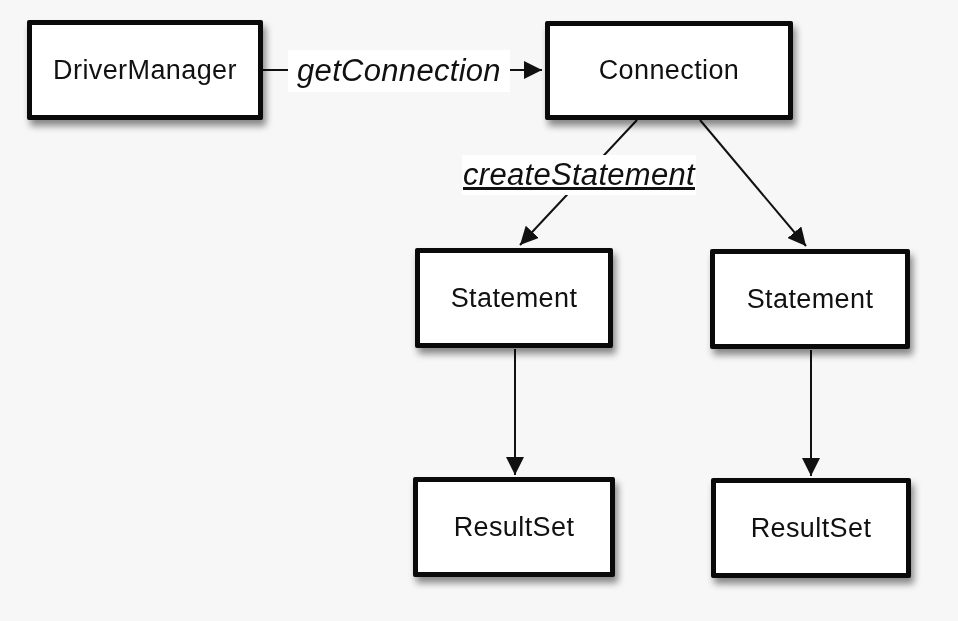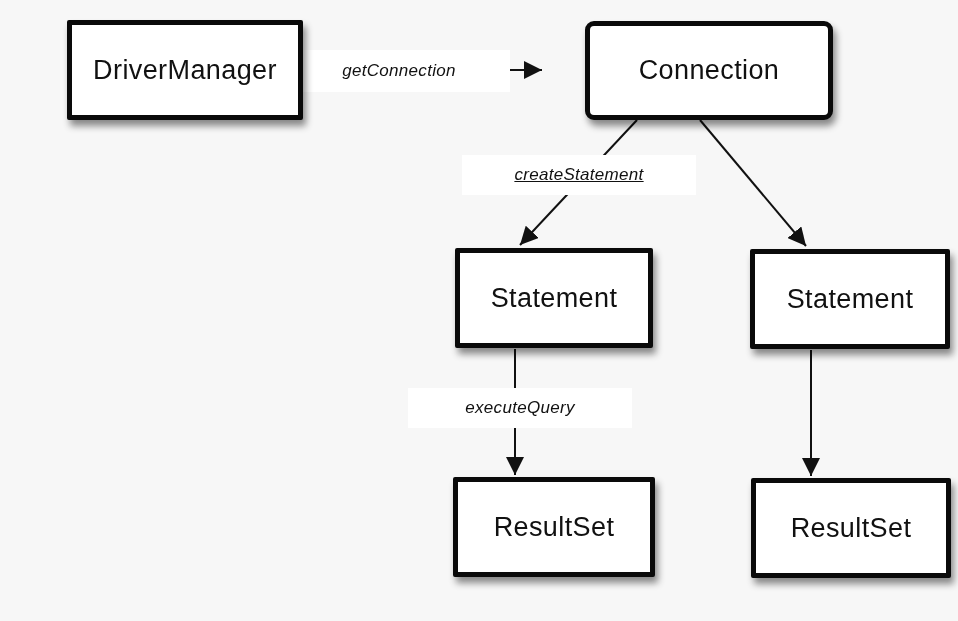--- a/index.html
+++ b/index.html
@@ -31,38 +31,37 @@
     stroke: var(--line);
     stroke-width: 2;
     fill: none;
   }
   .edge-label {
     position: absolute;
     z-index: 2;
     background: var(--label-bg);
     color: var(--text);
     font-style: italic;
-    font-size: 17px;
+    font-size: 31px;
     letter-spacing: 0.3px;
     display: flex;
     align-items: center;
     justify-content: center;
     white-space: nowrap;
   }
   .node {
     position: absolute;
     z-index: 3;
     background: var(--node-fill);
     border: 5px solid var(--node-border);
     border-radius: 2px;
     box-shadow: 3px 6px 7px rgba(0,0,0,0.45);
     display: flex;
     align-items: center;
     justify-content: center;
-    margin-left: 40px;
   }
   .node-label {
     color: var(--text);
     font-size: 27px;
     letter-spacing: 0.4px;
     white-space: nowrap;
   }
 </style>
 </head>
 <body>
@@ -79,27 +78,26 @@
     <line class="edge-line" x1="637" y1="120" x2="520" y2="245" marker-end="url(#arrow)"></line>
     <line class="edge-line" x1="700" y1="120" x2="806" y2="246" marker-end="url(#arrow)"></line>
     <line class="edge-line" x1="515" y1="349" x2="515" y2="475" marker-end="url(#arrow)"></line>
     <line class="edge-line" x1="811" y1="350" x2="811" y2="476" marker-end="url(#arrow)"></line>
   </svg>
 
   <div class="edge-label" style="left:288px; top:50px; width:222px; height:42px;">getConnection</div>
 
   <div class="edge-label" style="left:462px; top:155px; width:234px; height:40px;text-decoration:underline;">createStatement</div>
 
-  <div class="edge-label" style="left:408px; top:388px; width:224px; height:40px;">executeQuery</div>
 
   <div class="node" style="left:27px; top:20px; width:236px; height:100px;">
     <span class="node-label">DriverManager</span>
   </div>
 
-  <div class="node" style="left:545px; top:21px; width:248px; height:99px;border-radius:9px;">
+  <div class="node" style="left:545px; top:21px; width:248px; height:99px;">
     <span class="node-label">Connection</span>
   </div>
 
   <div class="node" style="left:415px; top:248px; width:198px; height:100px;">
     <span class="node-label">Statement</span>
   </div>
 
   <div class="node" style="left:710px; top:249px; width:200px; height:100px;">
     <span class="node-label">Statement</span>
   </div>

